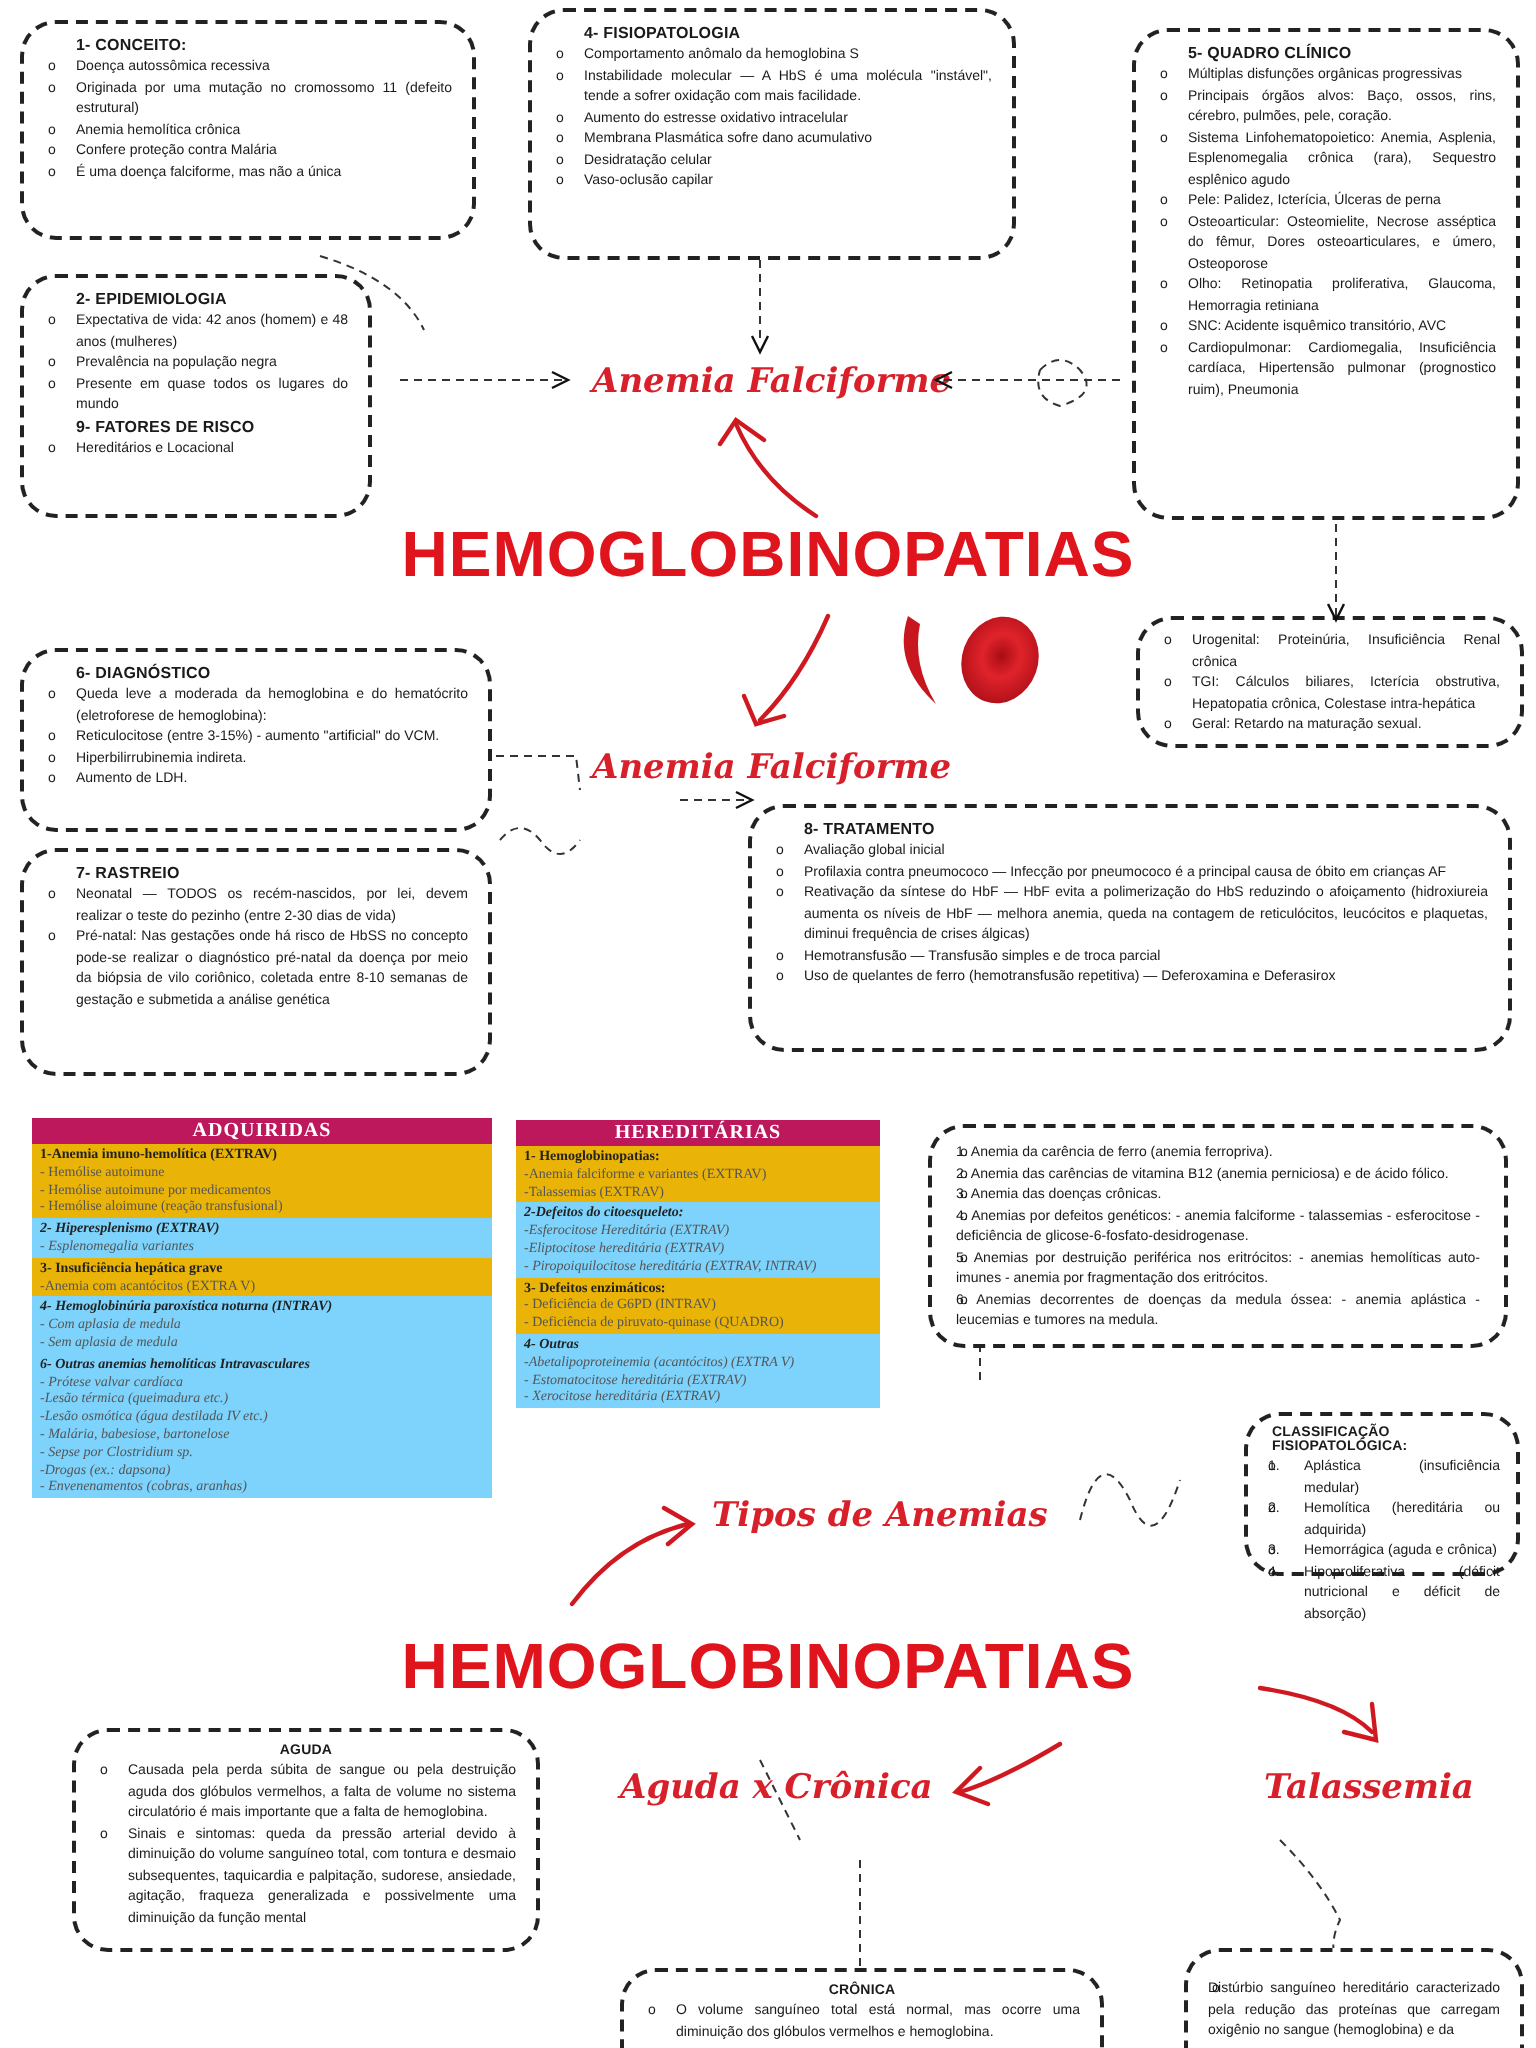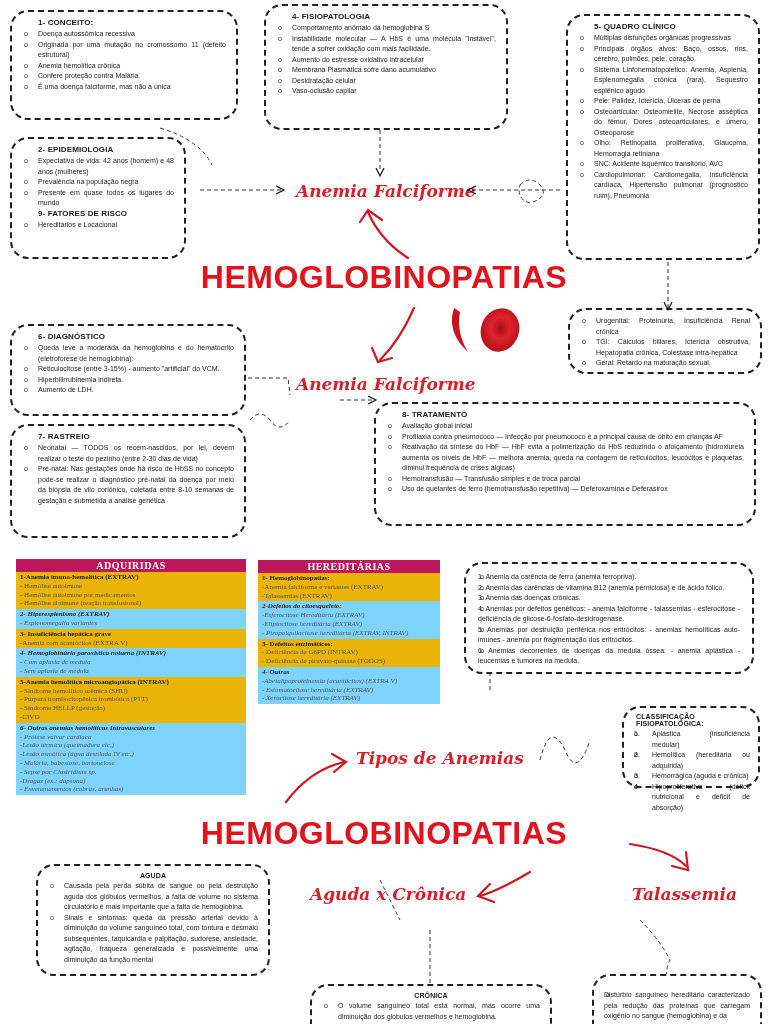--- a/index.html
+++ b/index.html
@@ -191,27 +191,20 @@
       </div>
       <div class="sec pink">
         <b class="l">3- Insuficiência hepática grave</b>
         <span class="l">-Anemia com acantócitos (EXTRA V)</span>
       </div>
       <div class="sec white">
         <b class="l">4- Hemoglobinúria paroxística noturna (INTRAV)</b>
         <span class="l">- Com aplasia de medula</span>
         <span class="l">- Sem aplasia de medula</span>
       </div>
-      <div class="sec pink">
-        <b class="l">5-Anemia hemolítica microangiopática (INTRAV)</b>
-        <span class="l">- Síndrome hemolítico urêmica (SHU)</span>
-        <span class="l">- Púrpura trombocitopênica trombótica (PTT)</span>
-        <span class="l">- Síndrome HELLP (gestação)</span>
-        <span class="l">-CIVD</span>
-      </div>
       <div class="sec white">
         <b class="l">6- Outras anemias hemolíticas Intravasculares</b>
         <span class="l">- Prótese valvar cardíaca</span>
         <span class="l">-Lesão térmica (queimadura etc.)</span>
         <span class="l">-Lesão osmótica (água destilada IV etc.)</span>
         <span class="l">- Malária, babesiose, bartonelose</span>
         <span class="l">- Sepse por Clostridium sp.</span>
         <span class="l">-Drogas (ex.: dapsona)</span>
         <span class="l">- Envenenamentos (cobras, aranhas)</span>
       </div>
@@ -228,21 +221,21 @@
       </div>
       <div class="sec white">
         <b class="l">2-Defeitos do citoesqueleto:</b>
         <span class="l">-Esferocitose Hereditária (EXTRAV)</span>
         <span class="l">-Eliptocitose hereditária (EXTRAV)</span>
         <span class="l">- Piropoiquilocitose hereditária (EXTRAV, INTRAV)</span>
       </div>
       <div class="sec pink">
         <b class="l">3- Defeitos enzimáticos:</b>
         <span class="l">- Deficiência de G6PD (INTRAV)</span>
-        <span class="l">- Deficiência de piruvato-quinase (TODOS)</span>
+        <span class="l">- Deficiência de piruvato-quinase (QUADRO)</span>
       </div>
       <div class="sec white">
         <b class="l">4- Outras</b>
         <span class="l">-Abetalipoproteinemia (acantócitos) (EXTRA V)</span>
         <span class="l">- Estomatocitose hereditária (EXTRAV)</span>
         <span class="l">- Xerocitose hereditária (EXTRAV)</span>
       </div>
     </div>
 </div>
 

